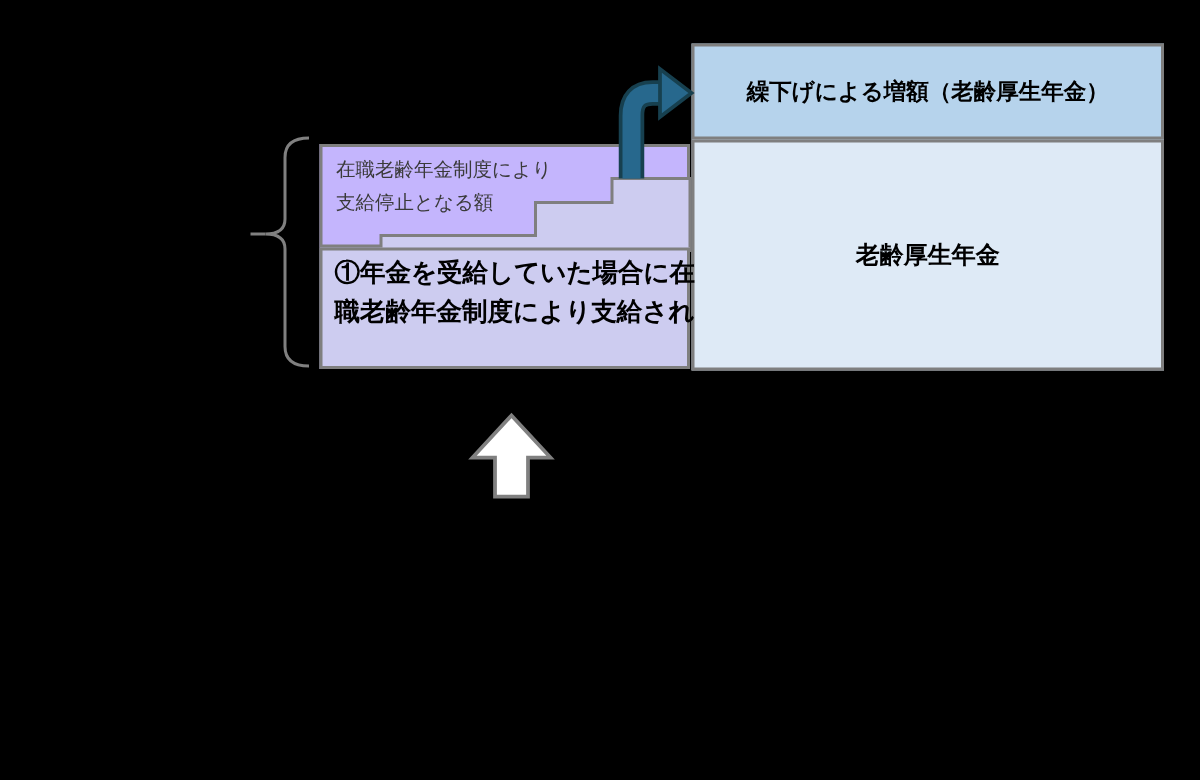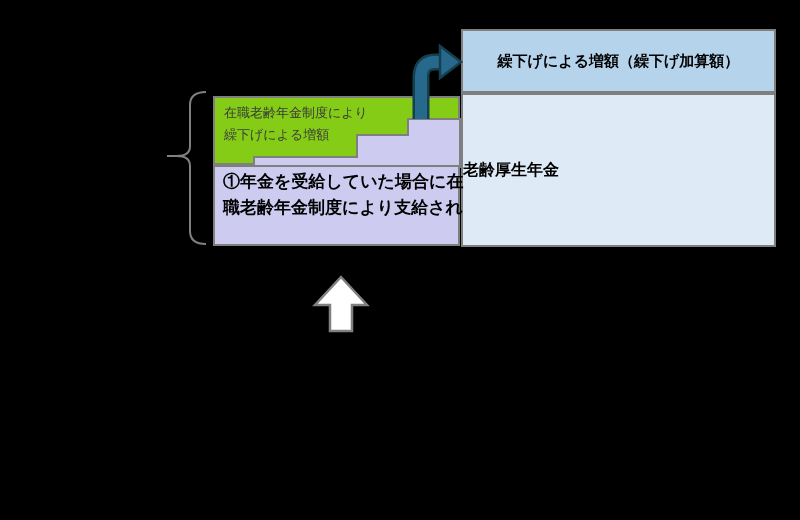--- a/index.html
+++ b/index.html
@@ -36,48 +36,48 @@
   #deferral-box{
     left:461px;top:29px;width:315px;height:64px;
     background:#B6D3EC;
     display:flex;align-items:center;justify-content:center;
     color:#000;font-size:15px;font-weight:bold;
     z-index:2;
   }
   #pension-box{
     left:461px;top:93px;width:315px;height:154px;
     background:#DEEAF6;
-    display:flex;align-items:center;
+    display:flex;align-items:center;justify-content:center;
     color:#000;font-size:16px;font-weight:bold;
     z-index:2;
   }
   #overlay-svg{left:0;top:0;width:800px;height:520px;z-index:6;pointer-events:none;}
   .line{white-space:nowrap;}
 </style>
 </head>
 <body>
 
 <div id="canvas">
 
-  <div id="suspended-box" class="abs box" style="background-color: #84cc16;">
+  <div id="suspended-box" class="abs box" style="background-color: #c4b5fd;">
     <div class="line">在職老齢年金制度により</div>
-    <div class="line">繰下げによる増額</div>
+    <div class="line">支給停止となる額</div>
   </div>
 
   <svg id="stair-svg" class="abs" viewBox="0 0 249 51">
     <polygon points="41,50 41,40 144,40 144,18 195,18 195,2 247,2 247,50" stroke="#7F7F7F" stroke-width="2" fill="#CDCCF0"></polygon>
   </svg>
 
   <div id="received-box" class="abs box" style="background-color: rgb(205, 204, 240);">
     <div class="line">①年金を受給していた場合に在</div>
     <div class="line">職老齢年金制度により支給され</div>
   </div>
 
   <div id="deferral-box" class="abs box" style="background-color: rgb(182, 211, 236);">
-    <span>繰下げによる増額（繰下げ加算額）</span>
+    <span>繰下げによる増額（老齢厚生年金）</span>
   </div>
 
   <div id="pension-box" class="abs box" style="background-color: rgb(222, 234, 246);">
     <span>老齢厚生年金</span>
   </div>
 
   <svg id="overlay-svg" class="abs" viewBox="0 0 800 520">
 
     <g>
       <path d="M 206 92 Q 190 92 190 105 L 190 146 Q 190 156 177 156 Q 190 156 190 166 L 190 231 Q 190 244 206 244" fill="none" stroke-width="2" stroke="#808080"></path>

